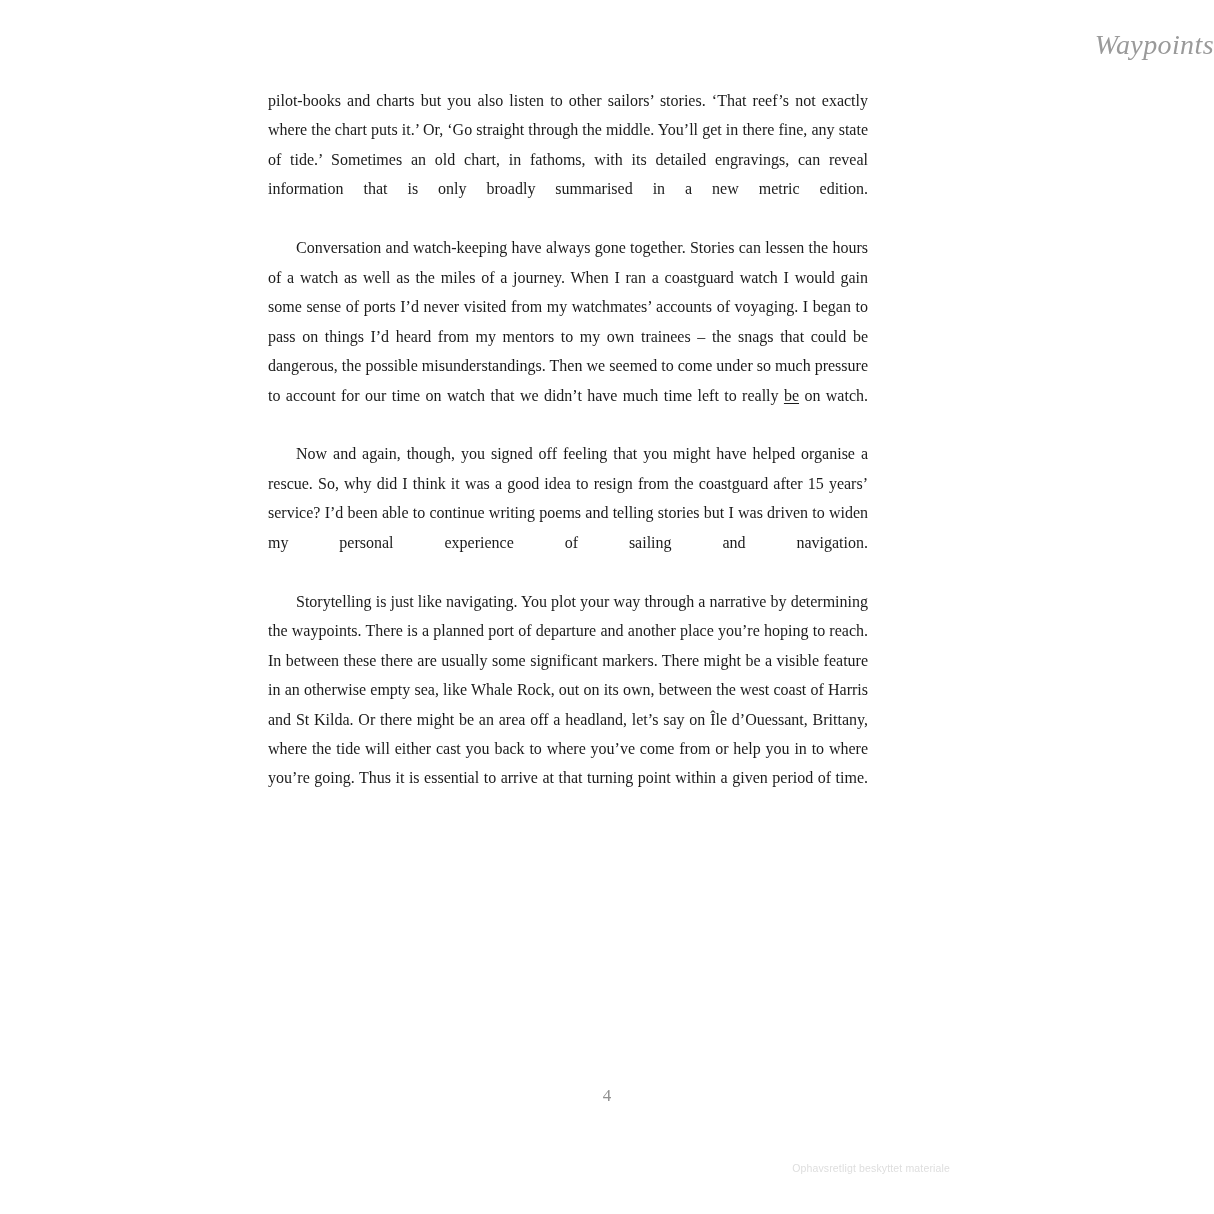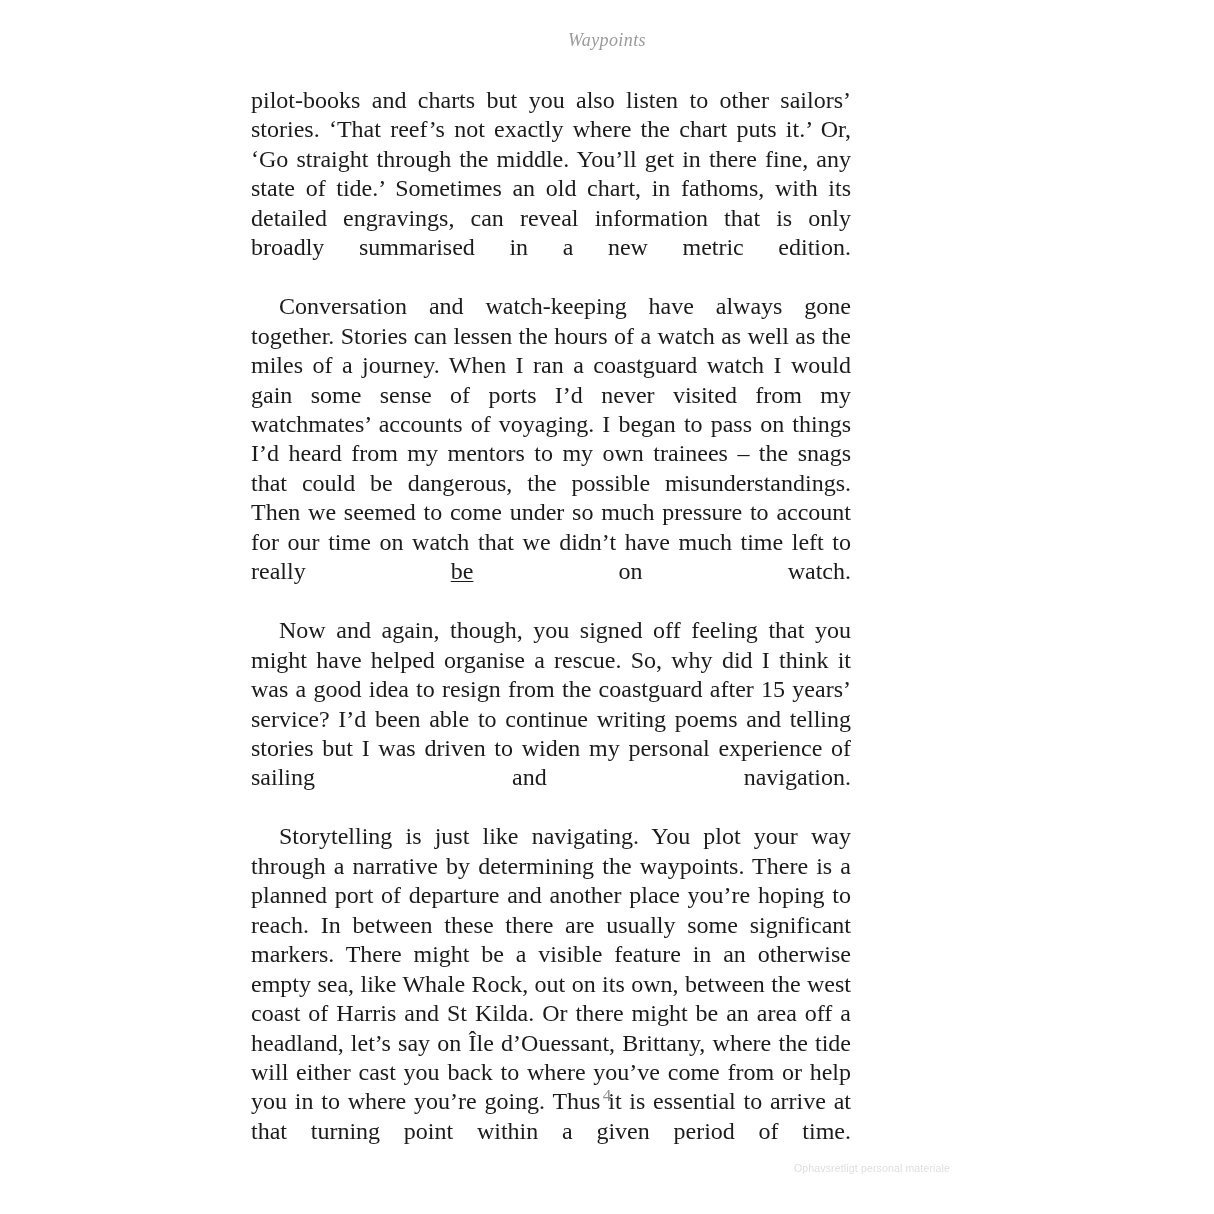--- a/index.html
+++ b/index.html
@@ -20,36 +20,36 @@
     inset: 0;
     background: #ffffff;
   }
 
   
   .running-head {
     position: absolute;
     top: 31px;
     left: 0;
     width: 1214px;
-    text-align: center;
+    text-align: right;
     font-family: "Liberation Serif", "DejaVu Serif", serif;
     font-style: italic;
-    font-size: 18px;
+    font-size: 28px;
     letter-spacing: 0.4px;
     color: #9a9a9a;
     line-height: 1;
   }
 
   
   .textblock {
     position: absolute;
     top: 86px;
-    left: 251px;
+    left: 268px;
     width: 600px;
-    font-size: 24px;
+    font-size: 16px;
     line-height: 29.45px;
     color: #1b1b1b;
     text-align: justify;
     text-justify: inter-word;
     -webkit-font-smoothing: antialiased;
   }
 
   .textblock p {
     margin: 0;
     text-indent: 28px;
@@ -114,15 +114,15 @@
 
     <p>Now and again, though, you signed off feeling that you might have helped organise a rescue. So, why did I think it was a good idea to resign from the coastguard after 15 years’ service? I’d been able to continue writing poems and telling stories but I was driven to widen my personal experience of sailing and navigation.</p>
 
     <p>Storytelling is just like navigating. You plot your way through a narrative by determining the waypoints. There is a planned port of departure and another place you’re hoping to reach. In between these there are usually some significant markers. There might be a visible feature in an otherwise empty sea, like Whale Rock, out on its own, between the west coast of Harris and St Kilda. Or there might be an area off a headland, let’s say on Île d’Ouessant, Brittany, where the tide will either cast you back to where you’ve come from or help you in to where you’re going. Thus it is essential to arrive at that turning point within a given period of time.</p>
 
 
   </div>
 
   <div class="folio">4</div>
 
-  <div class="watermark">Ophavsretligt personal materiale</div>
+  <div class="watermark">Ophavsretligt beskyttet materiale</div>
 
 </div>
 
 </body></html>

